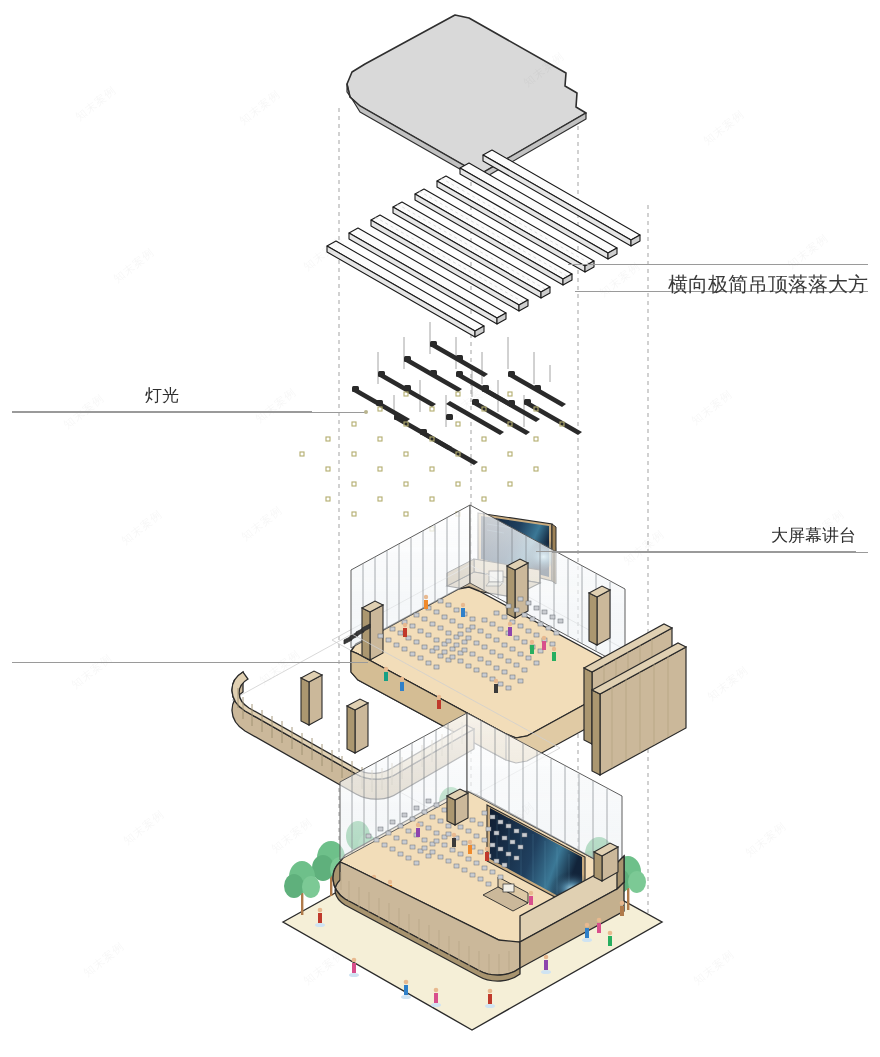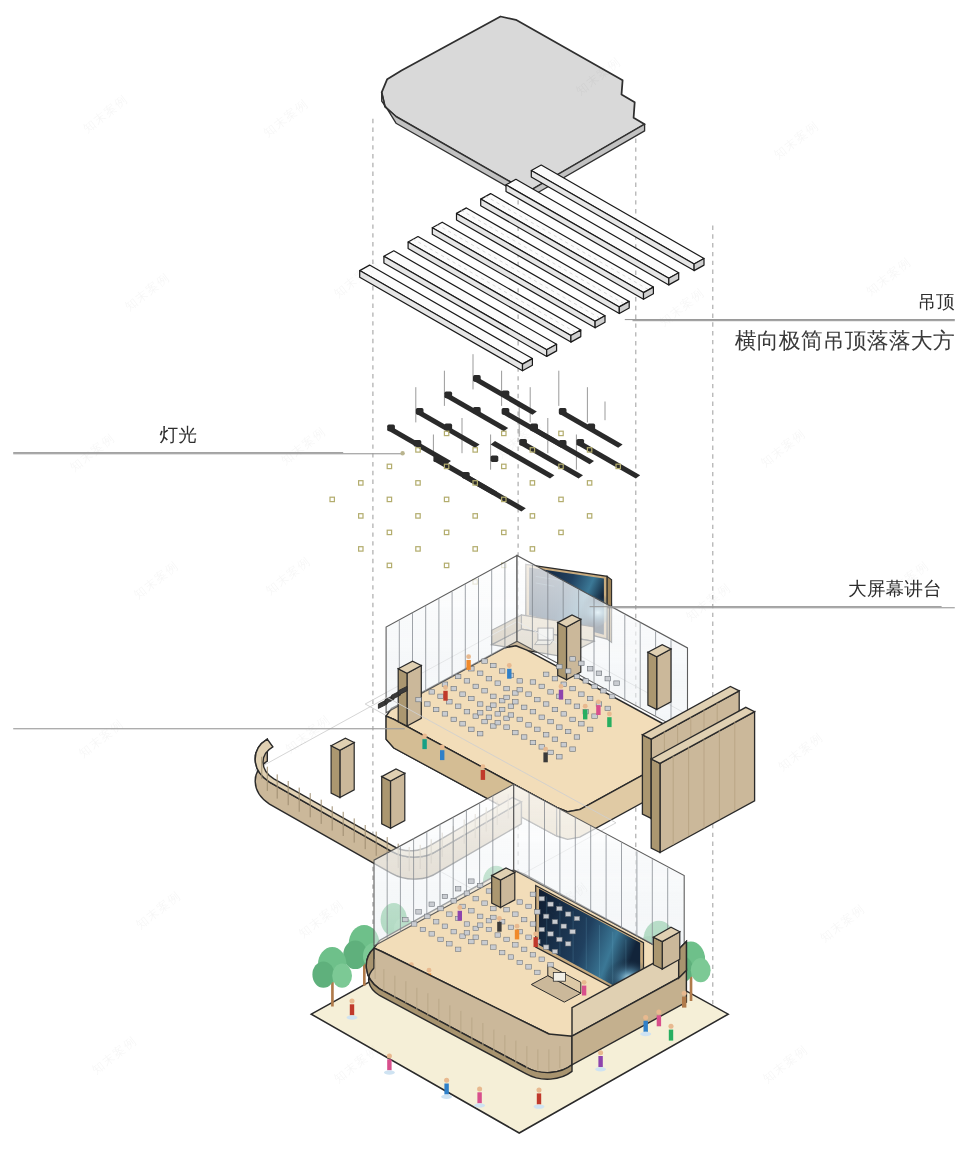--- a/index.html
+++ b/index.html
@@ -1067,21 +1067,20 @@
     <div class="wm" style="left:690px; top:960px;">知末案例</div>
   </div>
 
   <div class="leader" style="left:575px; top:291px; width:293px;"></div>
   <div class="leader" style="left:12px;  top:412px; width:354px;"></div>
   <div class="leader-dot" style="left:364px; top:410px;"></div>
   <div class="leader" style="left:552px; top:552px; width:316px;"></div>
   <div class="leader" style="left:12px;  top:662px; width:356px;"></div>
 
   <div class="callout right" style="right:12px; top:264px; width:300px;">
-    <div class="title">吊顶</div>
     <div class="rule"></div>
     <div class="desc">横向极简吊顶落落大方</div>
   </div>
 
   <div class="callout left" style="left:12px; top:385px; width:300px;">
     <div class="title">灯光</div>
     <div class="rule"></div>
   </div>
 
   <div class="callout right" style="right:24px; top:525px; width:320px;">

